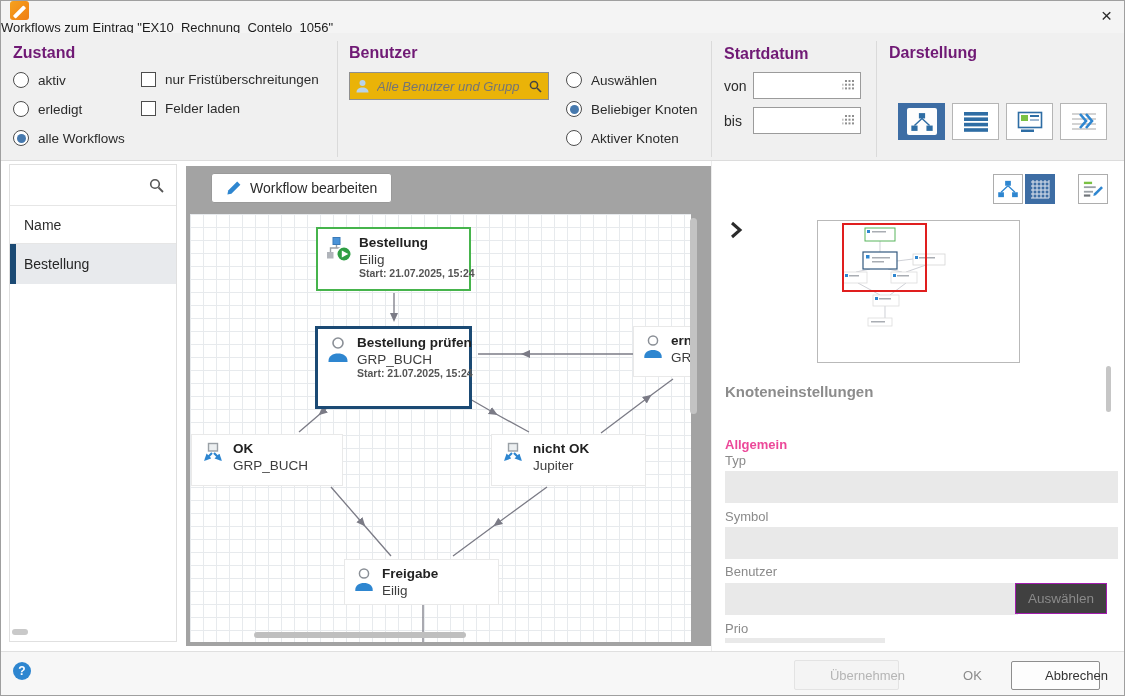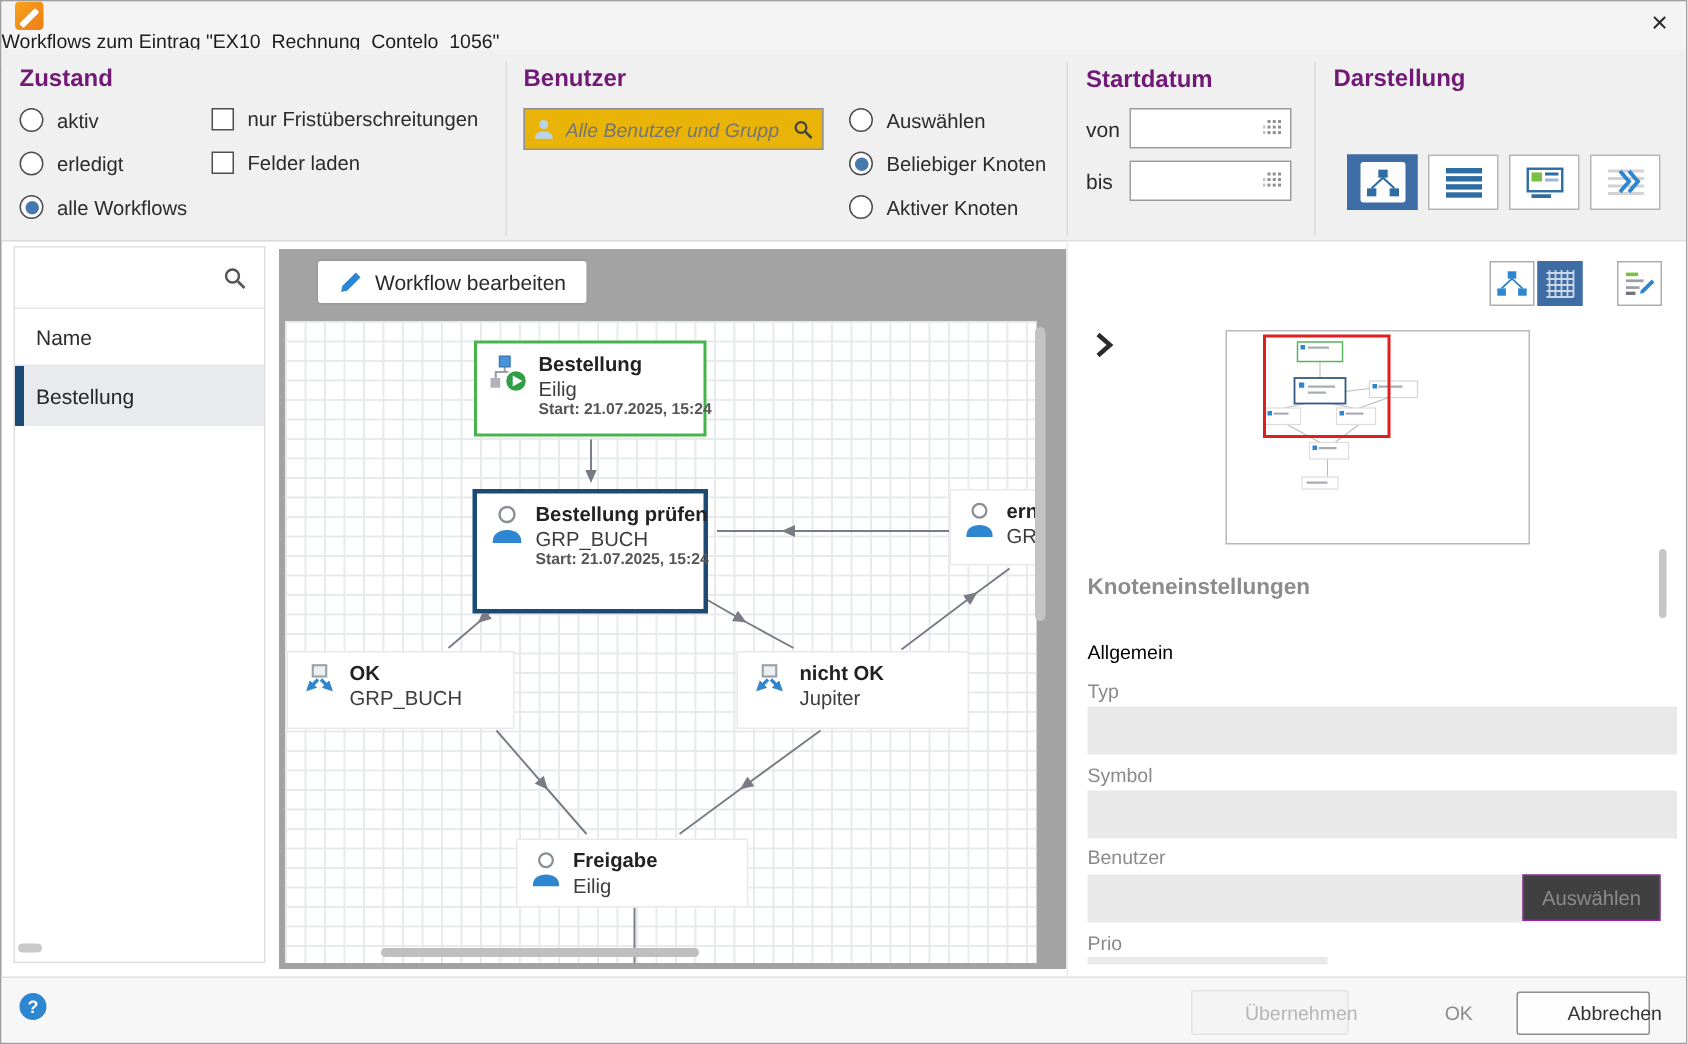--- a/index.html
+++ b/index.html
@@ -53,21 +53,21 @@
   .node.active-node{border:3px solid #1b4a74;}
   .vscroll{position:absolute;left:504px;top:52px;width:7px;height:196px;border-radius:4px;background:#c3c3c3;}
   .hscroll{position:absolute;left:68px;top:466px;width:212px;height:6px;border-radius:3px;background:#bfbfbf;}
   
   .rightpanel{position:absolute;left:710px;top:160px;width:415px;height:490px;background:#fff;border-left:1px solid #ececec;box-sizing:border-box;}
   .tool-btn{position:absolute;top:13px;width:30px;height:30px;background:#fff;border:1px solid #adadad;box-sizing:border-box;display:flex;align-items:center;justify-content:center;}
   .tool-btn.selected{background:#3d6da4;border-color:#3d6da4;}
   .collapse{position:absolute;left:17px;top:60px;width:14px;height:18px;}
   .minimap{position:absolute;left:105px;top:59px;width:203px;height:143px;background:#fff;border:1px solid #b9b9b9;box-sizing:border-box;}
   .props-header{position:absolute;left:13px;top:222px;font-size:15px;font-weight:bold;color:#8c8c8c;}
-  .props-section{position:absolute;left:13px;top:266px;font-size:13px;font-weight:normal;color:#000000;}
+  .props-section{position:absolute;left:13px;top:276px;font-size:13px;font-weight:bold;color:#ec4899;}
   .plabel{position:absolute;left:13px;font-size:13px;color:#8a8a8a;}
   .pinput{position:absolute;left:13px;height:30px;background:#e9e9e9;border:none;}
   .select-btn{position:absolute;left:303px;top:422px;width:92px;height:31px;background:#404040;border:1px solid #a21caf;font-size:13.5px;color:#8a8a8a;display:flex;align-items:center;justify-content:center;box-sizing:border-box;}
   .rscroll{position:absolute;left:394px;top:205px;width:5px;height:46px;border-radius:3px;background:#c6c6c6;}
   
   .footer{position:absolute;left:0;top:650px;width:100%;height:46px;background:#f7f7f7;border-top:1px solid #e0e0e0;box-sizing:border-box;}
   .help{position:absolute;left:12px;top:10px;width:18px;height:18px;border-radius:50%;background:#2e86d0;color:#fff;font-size:12px;font-weight:bold;display:flex;align-items:center;justify-content:center;}
   .fbtn{position:absolute;top:8px;height:30px;display:flex;align-items:center;justify-content:center;font-size:13px;box-sizing:border-box;border-radius:2px;padding-left:42px;}
   .fbtn.apply{left:793px;width:105px;border:1px solid #e3e3e3;color:#b5b5b5;background:#f4f4f4;}
   .fbtn.ok{left:903px;width:95px;border:none;color:#8a8a8a;background:transparent;}

